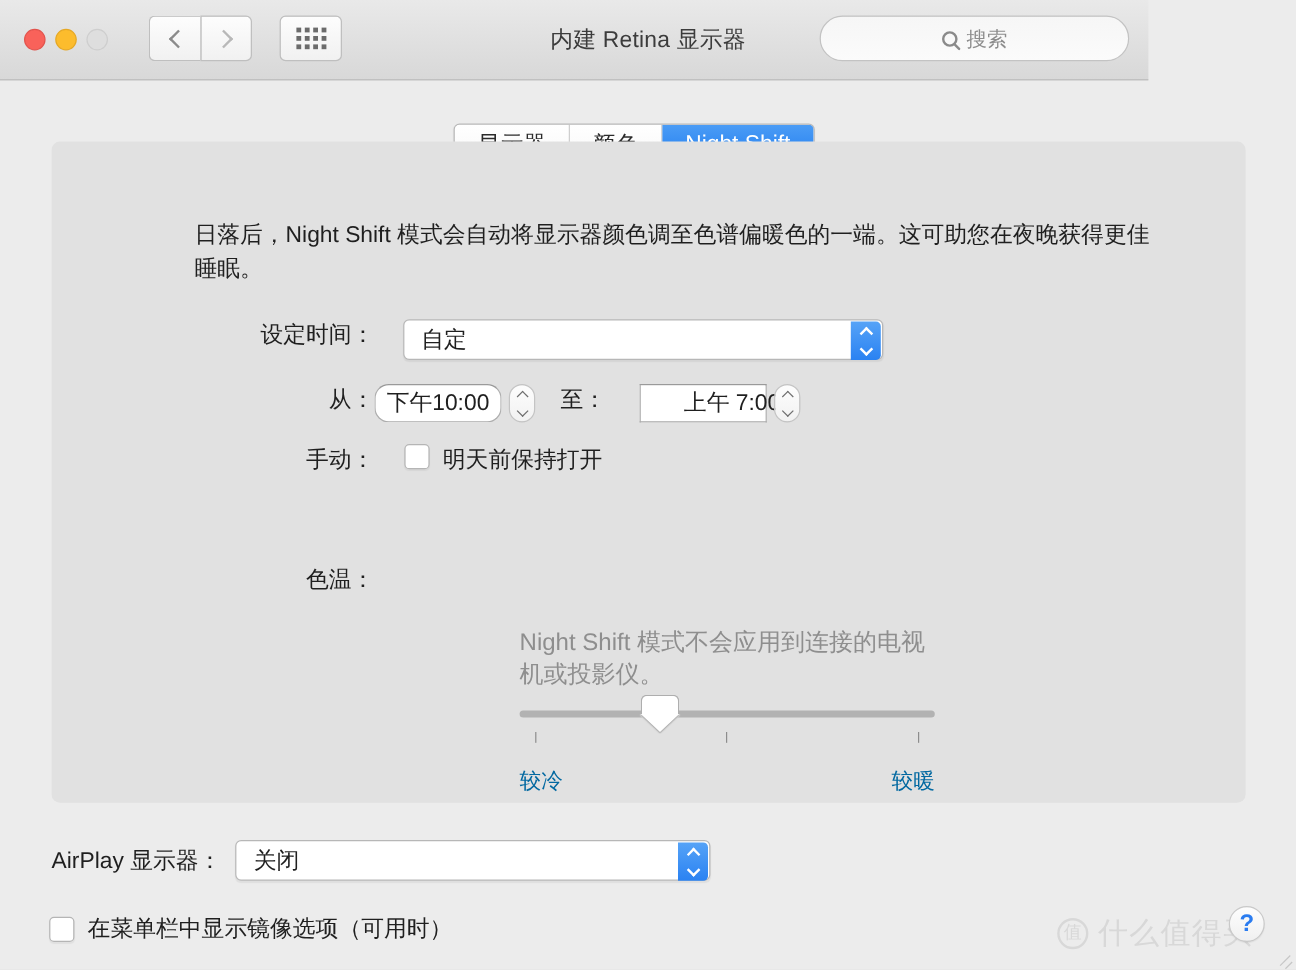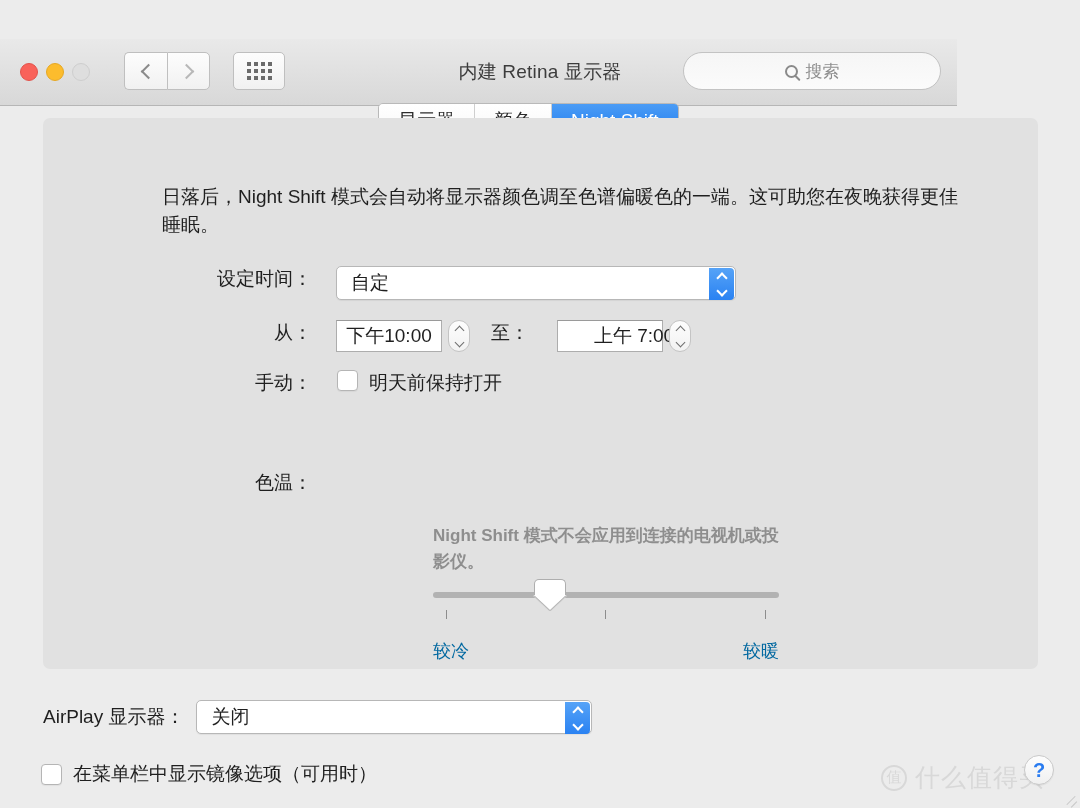--- a/index.html
+++ b/index.html
@@ -26,21 +26,20 @@
   }
 
   
   .titlebar {
     position: absolute;
     top: 0; left: 0;
     width: 957px;
     height: 67px;
     background: linear-gradient(to bottom, #e9e9e9 0%, #d8d8d8 100%);
     border-bottom: 1px solid #b6b6b6;
-    margin-top: 39px;
   }
 
   .traffic {
     position: absolute;
     top: 24px;
     left: 20px;
     display: flex;
     gap: 8px;
   }
   .tl-dot {
@@ -282,24 +281,23 @@
     box-shadow: 0 1px 1px rgba(0,0,0,0.05);
     flex: none;
   }
   .cblabel { font-size: 19px; color: #1f1f1f; margin-left: 11px; white-space: nowrap; }
 
   .hint {
     position: absolute;
     left: 390px;
     top: 405px;
     width: 350px;
-    font-size: 17px;
+    font-size: 20px;
     line-height: 26px;
     color: #8e8e8e;
-    font-weight: bold;
   }
 
   
   .sliderwrap {
     position: absolute;
     left: 390px;
     top: 470px;
     width: 346px;
     height: 14px;
   }
@@ -504,21 +502,21 @@
         <span class="val">自定</span>
         <span class="bluebox">
           <span class="wchev up"></span>
           <span class="wchev down"></span>
         </span>
       </div>
     </div>
 
     <div class="row" style="left:119px; top:202px;">
       <span class="rowlabel" style="width:150px;">从：</span>
-      <div class="timefield" style="margin-left:24px;">下午10:00</div>
+      <div class="timefield" style="border-radius:12px;">下午10:00</div>
       <div class="stepper">
         <span class="gchev up"></span>
         <span class="gchev down"></span>
       </div>
       <span class="rowlabel" style="margin-left:21px;">至：</span>
       <div class="timefield" style="margin-left:28px;padding-left:48px;">上午 7:00</div>
       <div class="stepper">
         <span class="gchev up"></span>
         <span class="gchev down"></span>
       </div>

